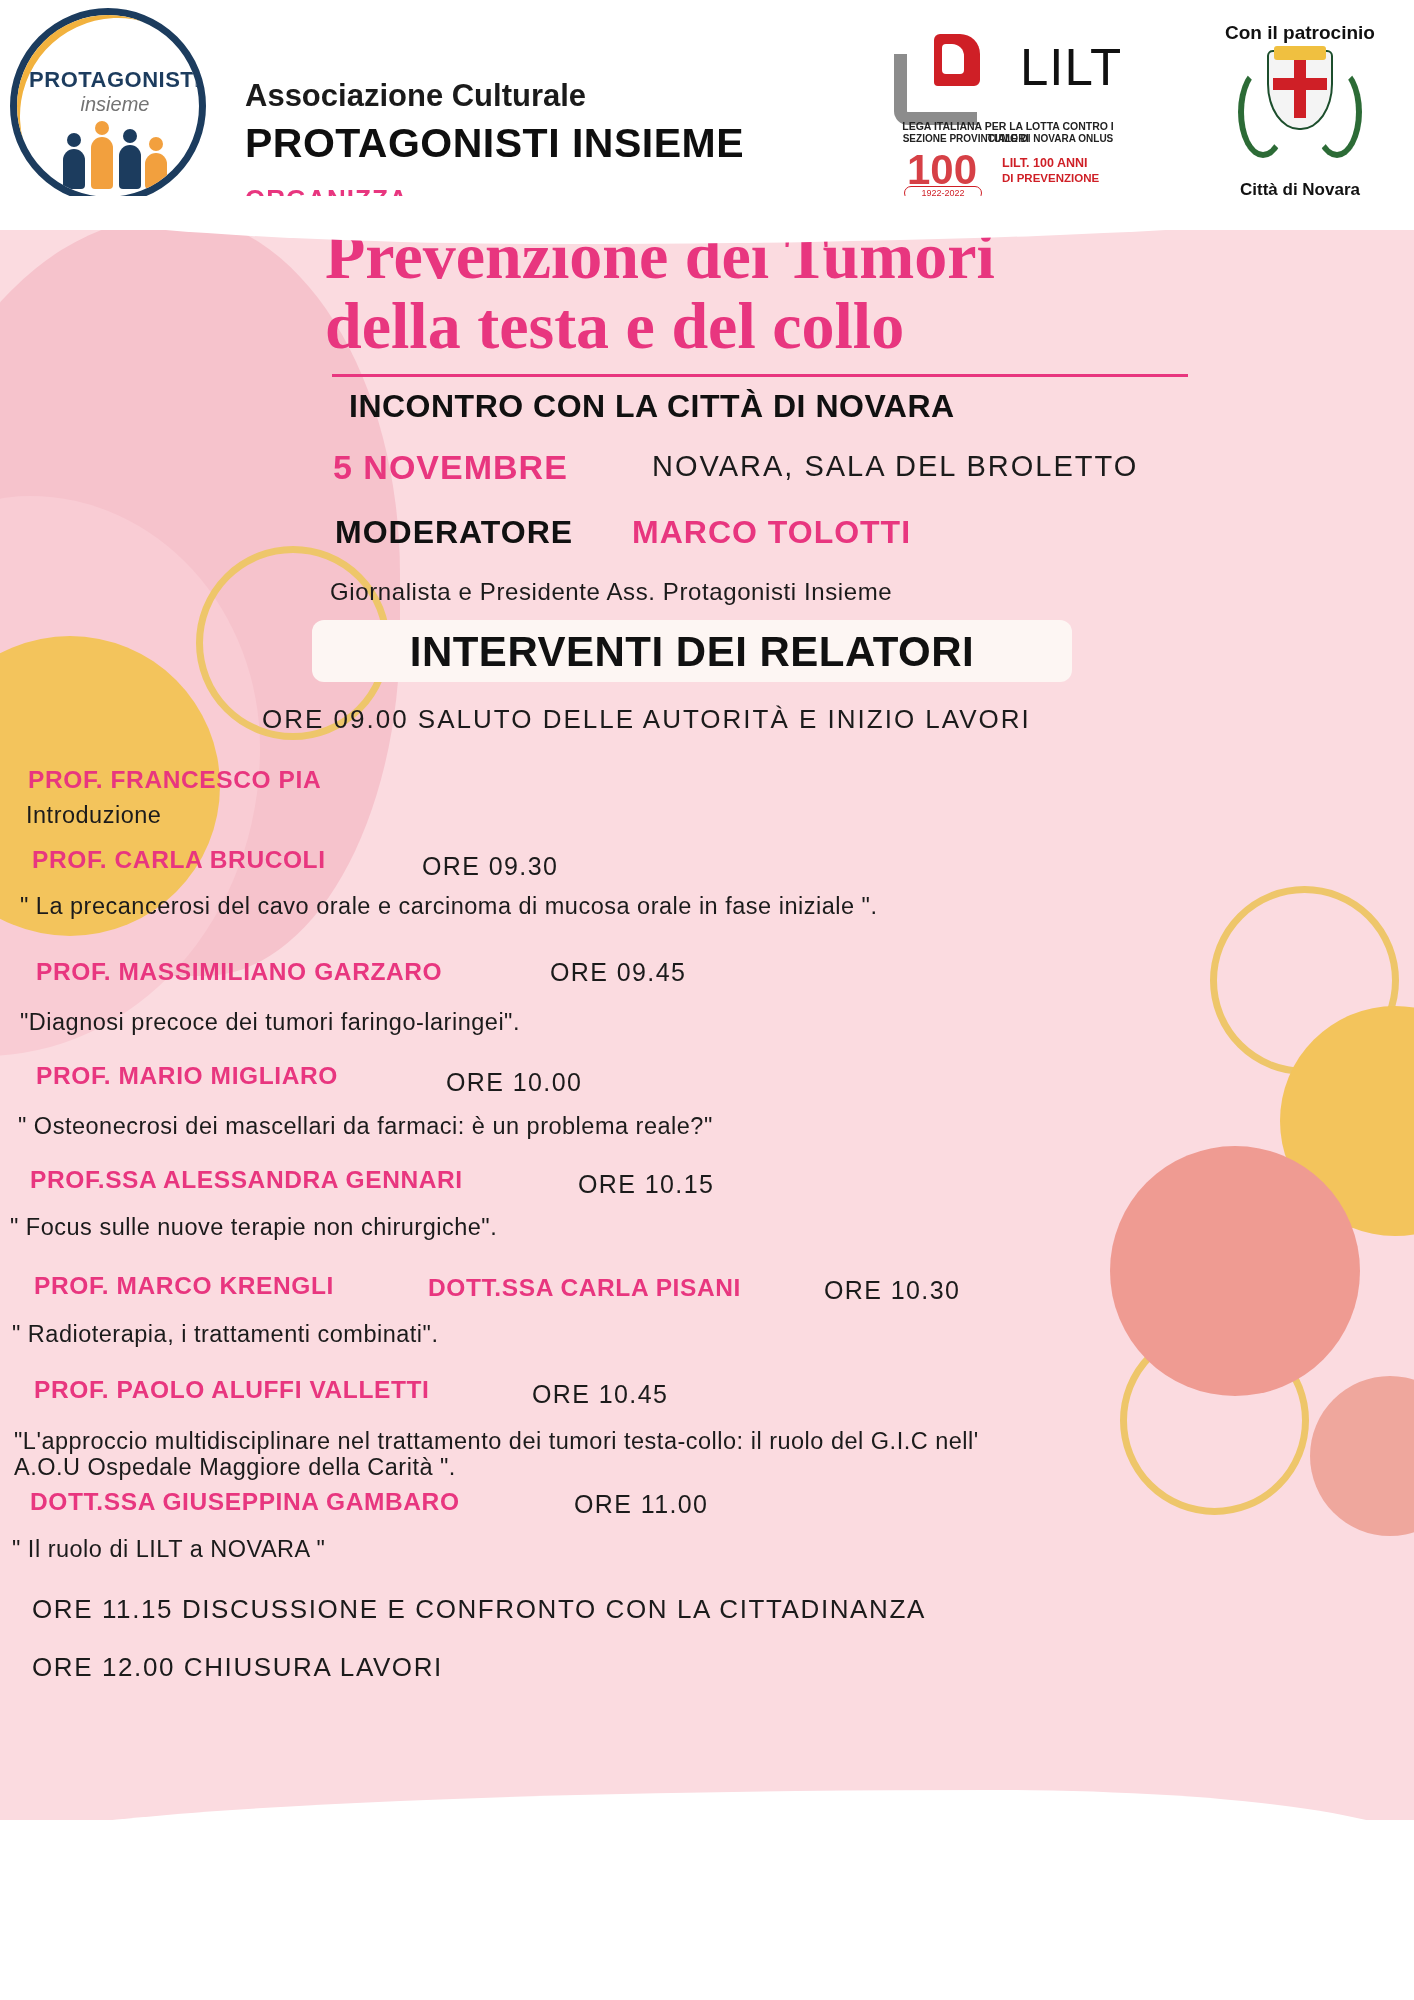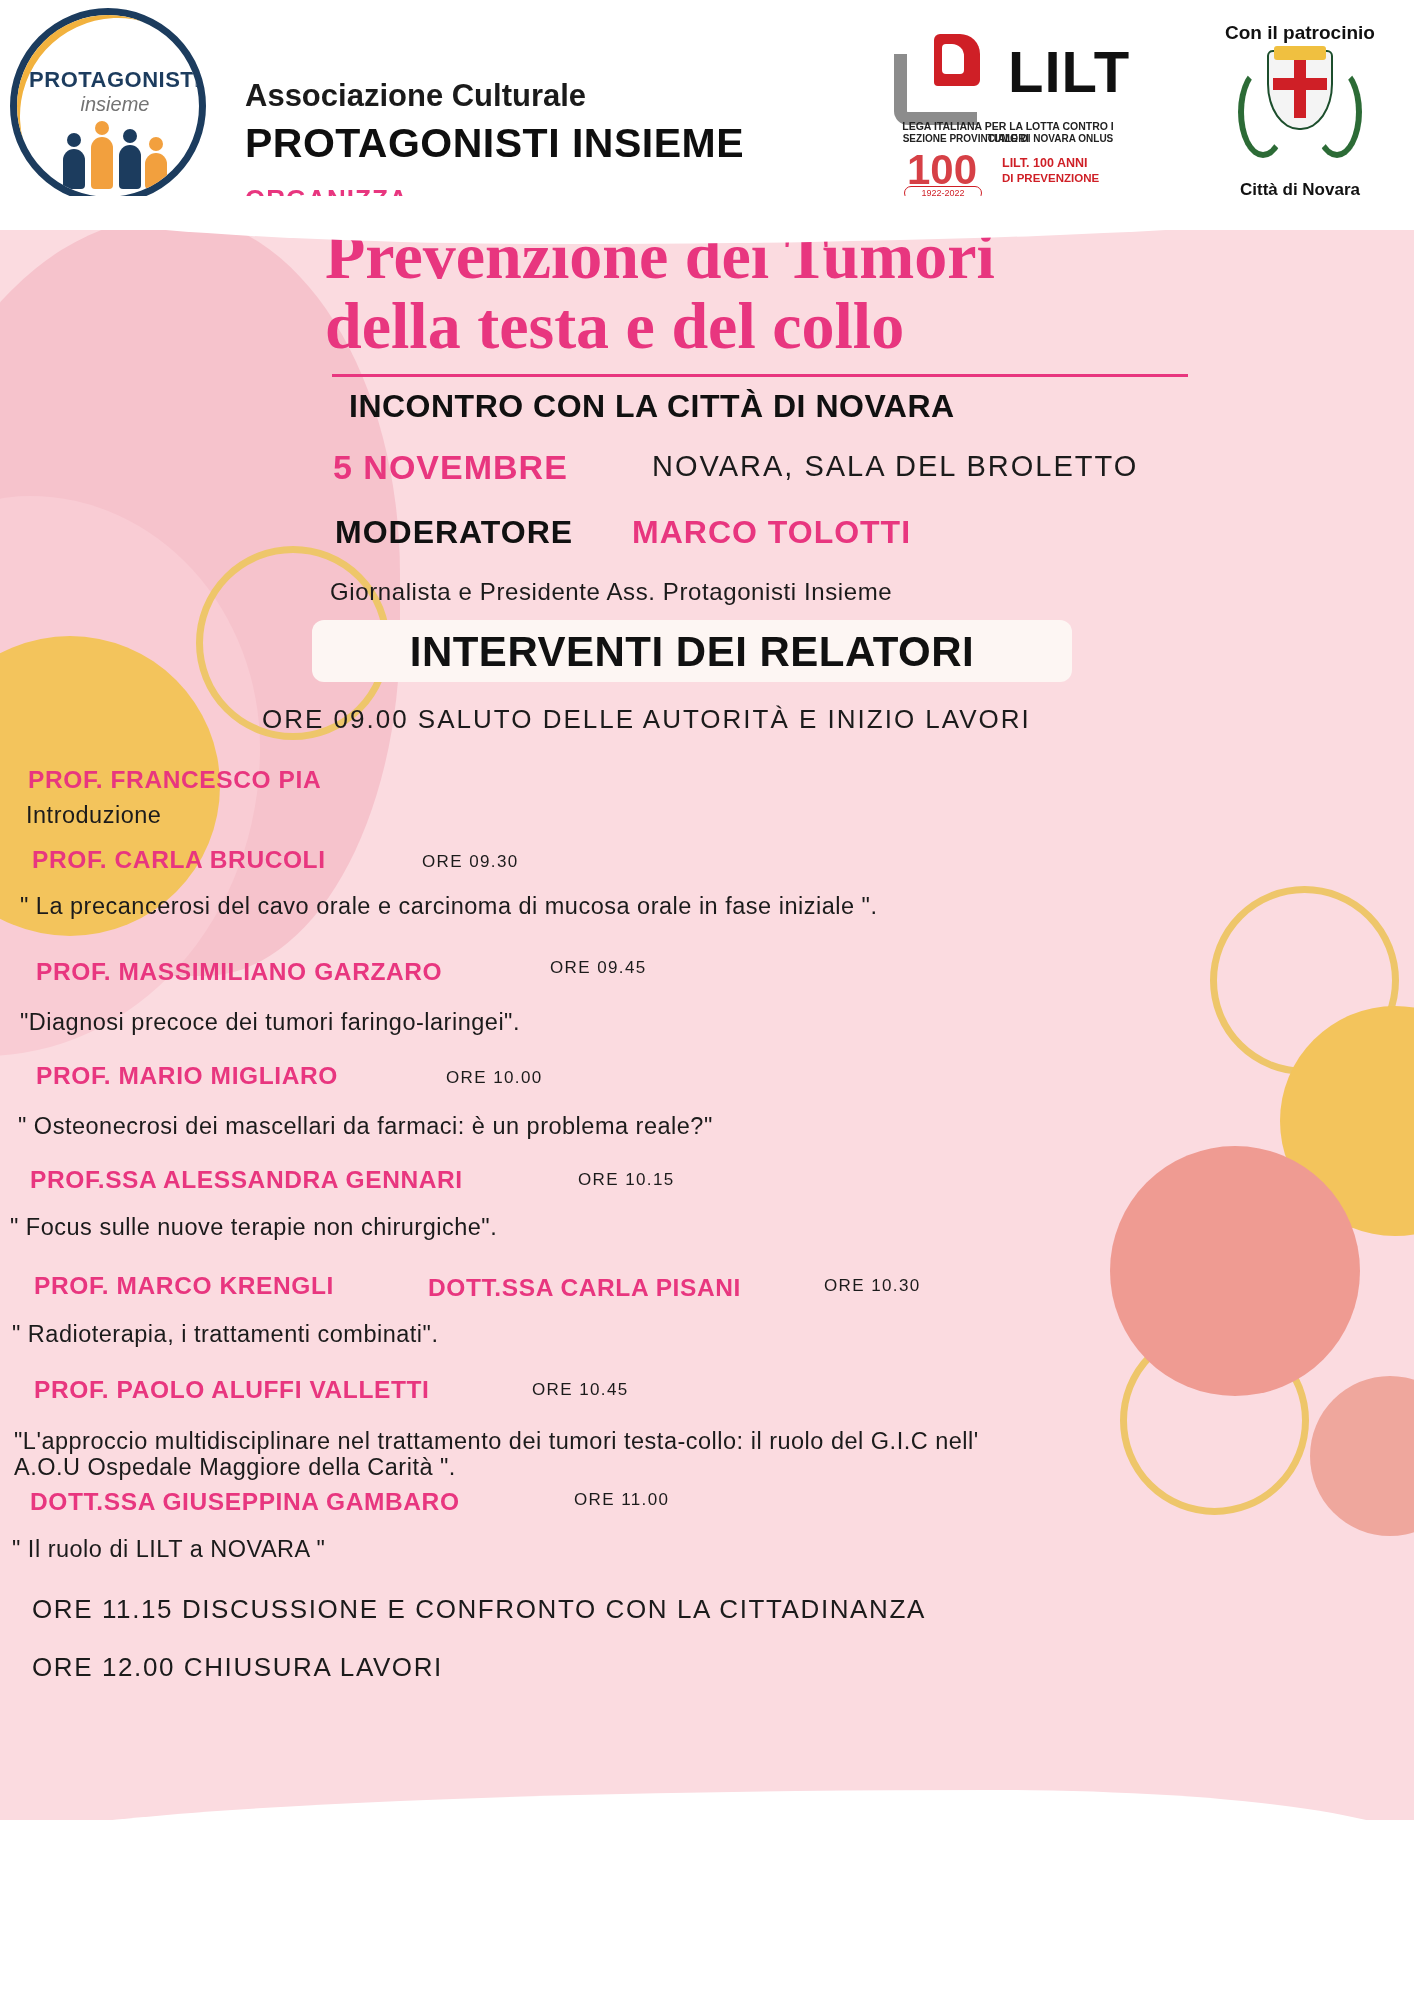--- a/index.html
+++ b/index.html
@@ -80,21 +80,21 @@
   .lilt-red::after{
     content:""; position:absolute; left:8px; top:10px; width:22px;height:30px;
     background:#ffffff; border-radius:4px 12px 4px 4px;
   }
   .lilt-gray {
     position:absolute; left:8px; top:22px; width:70px; height:58px;
     border-left:13px solid #8c8c8c; border-bottom:13px solid #8c8c8c;
     border-radius:0 0 0 14px;
   }
   .lilt-name {
-    position:absolute; left:128px; top:6px; font-size:58px; font-weight:bold;
+    position:absolute; left:140px; top:6px; font-size:51px; font-weight:normal;
     color:#111; letter-spacing:1px;
   }
   .lilt-sub1 {
     position:absolute; left:6px; top:88px; width:244px; text-align:center;
     font-size:10.5px; color:#222; font-weight:bold;
   }
   .lilt-sub2 {
     position:absolute; left:6px; top:101px; width:244px; text-align:center;
     font-size:10px; color:#222; font-weight:bold;
   }
@@ -242,21 +242,21 @@
     position:absolute; left:312px; top:432px; width:760px; text-align:center;
     font-size:42px; font-weight:bold; color:#111; letter-spacing:0.5px;
   }
   .ore0900 {
     position:absolute; left:262px; top:508px;
     font-size:26px; color:#1b1b1b; letter-spacing:2px;
   }
 
   .speaker { position:absolute; font-size:24.5px; font-weight:bold; color:#e8367f; letter-spacing:0.6px; }
   .speaker2 { position:absolute; font-size:24.5px; font-weight:bold; color:#e8367f; letter-spacing:0.6px; }
-  .ore { position:absolute; font-size:17px; color:#1b1b1b; letter-spacing:1.4px; }
+  .ore { position:absolute; font-size:25px; color:#1b1b1b; letter-spacing:1.4px; }
   .talk { position:absolute; font-size:23.5px; color:#1b1b1b; letter-spacing:0.5px; }
 
   .closing { position:absolute; font-size:26px; color:#1b1b1b; letter-spacing:1.6px; }
 
   
   .footer {
     position:absolute; left:0; top:1820px; width:1414px; height:180px;
     background:#ffffff; z-index:30;
   }
   .footer-wave {

